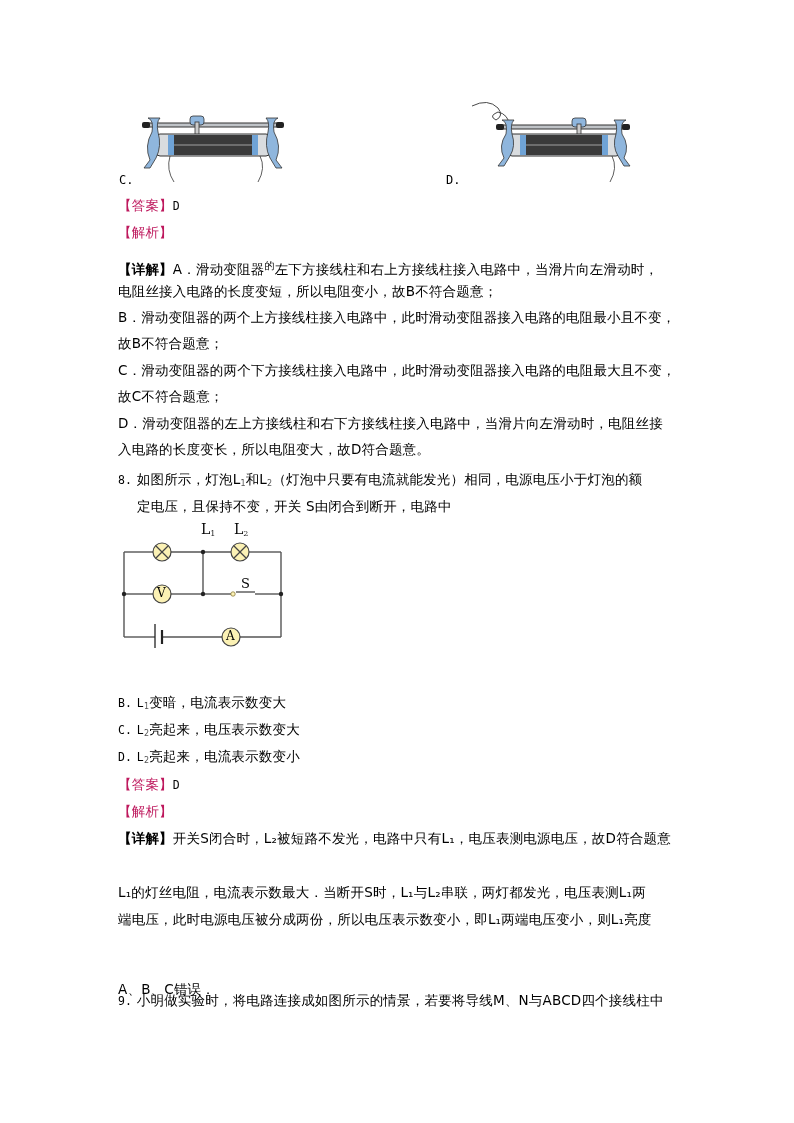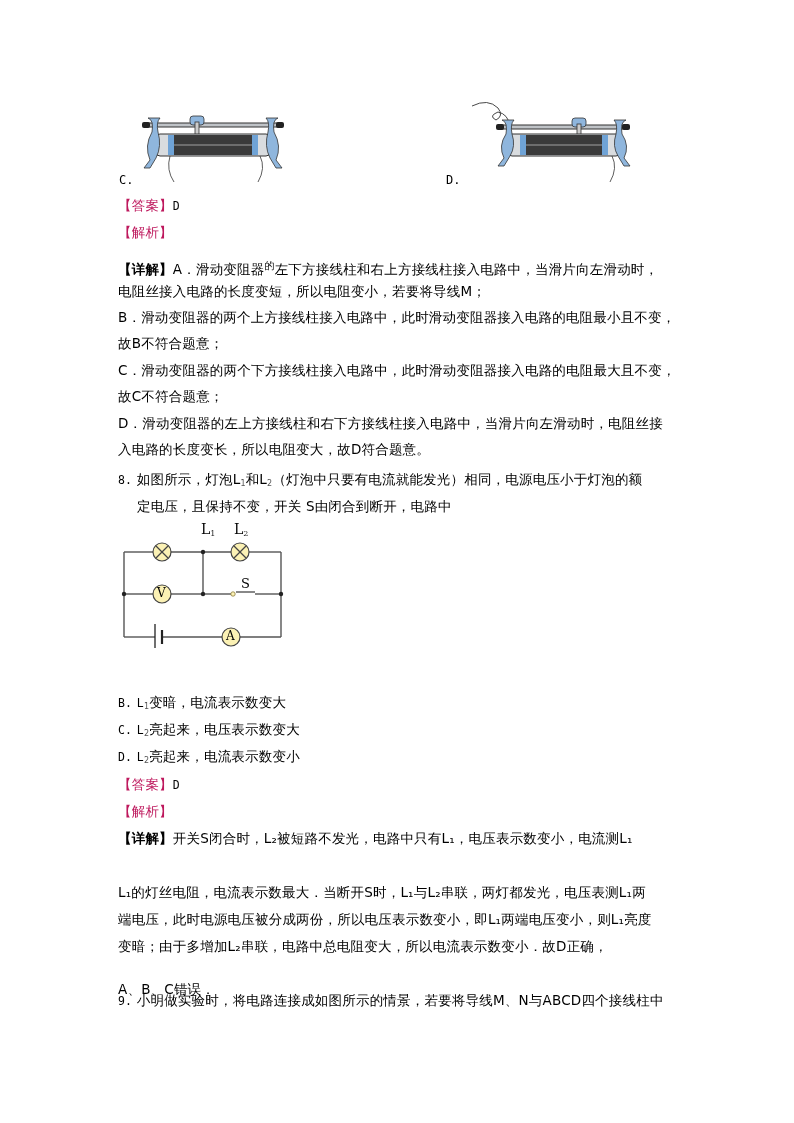--- a/index.html
+++ b/index.html
@@ -61,21 +61,21 @@
 
   <div class="line" style="top:196px">
     <span class="tag">【答案】</span><span class="mono">D</span>
   </div>
   <div class="line" style="top:223px">
     <span class="tag">【解析】</span>
   </div>
   <div class="line" style="top:257px">
     <span style="font-weight:bold">【详解】</span><span>A．滑动变阻器</span><span class="sup-small">的</span><span>左下方接线柱和右上方接线柱接入电路中，当滑片向左滑动时，</span>
   </div>
-  <div class="line" style="top:282px">电阻丝接入电路的长度变短，所以电阻变小，若要将导线M；</div>
+  <div class="line" style="top:282px">电阻丝接入电路的长度变短，所以电阻变小，故B不符合题意；</div>
   <div class="line" style="top:308px">B．滑动变阻器的两个上方接线柱接入电路中，此时滑动变阻器接入电路的电阻最小且不变，</div>
   <div class="line" style="top:334px">故B不符合题意；</div>
   <div class="line" style="top:361px">C．滑动变阻器的两个下方接线柱接入电路中，此时滑动变阻器接入电路的电阻最大且不变，</div>
   <div class="line" style="top:387px">故C不符合题意；</div>
   <div class="line" style="top:414px">D．滑动变阻器的左上方接线柱和右下方接线柱接入电路中，当滑片向左滑动时，电阻丝接</div>
   <div class="line" style="top:440px">入电路的长度变长，所以电阻变大，故D符合题意。</div>
 
   <div class="line" style="top:470px">
     <span class="mono">8.</span>
     <span>如图所示，灯泡L</span><sub>1</sub><span>和L</span><sub>2</sub><span>（灯泡中只要有电流就能发光）相同，电源电压小于灯泡的额</span>
@@ -150,25 +150,24 @@
     <span class="mono">D.</span> <span class="mono">L</span><sub>2</sub><span>亮起来，电流表示数变小</span>
   </div>
 
   <div class="line" style="top:775px">
     <span class="tag">【答案】</span><span class="mono">D</span>
   </div>
   <div class="line" style="top:802px">
     <span class="tag">【解析】</span>
   </div>
   <div class="line" style="top:829px">
-    <span style="font-weight:bold">【详解】</span><span>开关S闭合时，L₂被短路不发光，电路中只有L₁，电压表示数变小，电流测L₁</span>
+    <span style="font-weight:bold">【详解】</span><span>开关S闭合时，L₂被短路不发光，电路中只有L₁，电压表测电源电压，故D符合题意</span>
   </div>
   <div class="line" style="top:910px">端电压，此时电源电压被分成两份，所以电压表示数变小，即L₁两端电压变小，则L₁亮度</div>
   <div class="line" style="top:883px">L₁的灯丝电阻，电流表示数最大．当断开S时，L₁与L₂串联，两灯都发光，电压表测L₁两</div>
-  <div class="line" style="top:937px">变暗；由于多增加L₂串联，电路中总电阻变大，所以电流表示数变小．故D正确，</div>
   <div class="line" style="top:980px">A、B、C错误．</div>
 
   <div class="line" style="top:991px">
     <span class="mono">9.</span>
     <span>小明做实验时，将电路连接成如图所示的情景，若要将导线M、N与ABCD四个接线柱中</span>
   </div>
 
 </div>
 
 </body></html>

